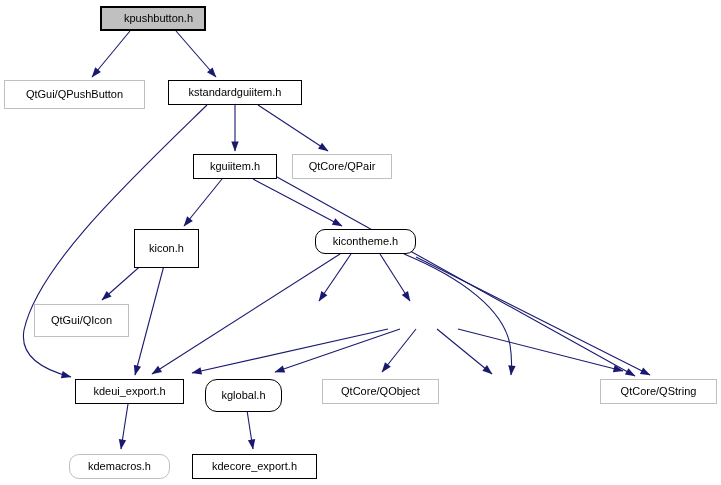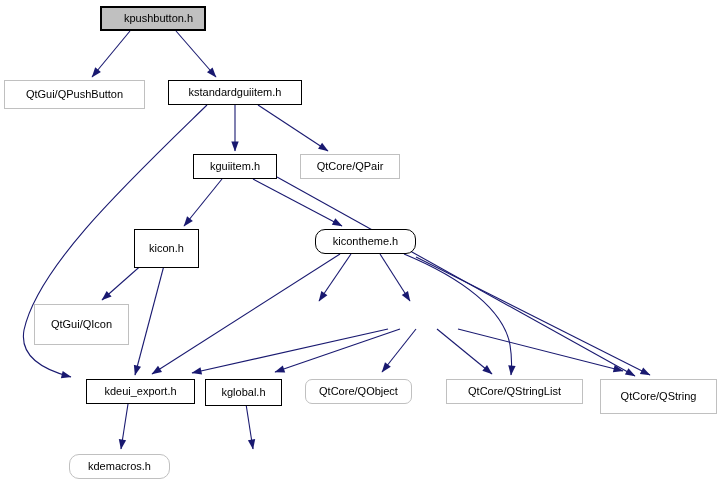--- a/index.html
+++ b/index.html
@@ -76,23 +76,23 @@
         <path class="edge" d="M458,329 L623,371" marker-end="url(#arrowhead)"></path>
         <path class="edge" d="M128,404 L121,449" marker-end="url(#arrowhead)"></path>
         <path class="edge" d="M246,404 L253,449" marker-end="url(#arrowhead)"></path>
       </g>
   </svg>
 
 <div class="node root" style="left: 100px; top: 6px; width: 106px; height: 25px; padding-left: 11px;">kpushbutton.h</div>
     <div class="node external" style="left: 4px; top: 80px; width: 141px; height: 29px; text-align: center;">QtGui/QPushButton</div>
     <div class="node internal" style="left: 168px; top: 80px; width: 134px; height: 25px;">kstandardguiitem.h</div>
     <div class="node internal" style="left: 193px; top: 154px; width: 84px; height: 25px;">kguiitem.h</div>
-    <div class="node external" style="left: 300px; top: 154px; width: 100px; height: 25px;">QtCore/QPair</div>
+    <div class="node external" style="left: 292px; top: 154px; width: 100px; height: 25px;">QtCore/QPair</div>
     <div class="node internal" style="left: 134px; top: 229px; width: 65px; height: 39px;">kicon.h</div>
     <div class="node internal" style="left: 315px; top: 229px; width: 101px; height: 25px; border-radius: 10px;">kicontheme.h</div>
-    <div class="node external" style="left: 34px; top: 304px; width: 95px; height: 41px;">QtGui/QIcon</div>
-    <div class="node internal" style="left: 86px; top: 379px; width: 109px; height: 25px;">kdeui_export.h</div>
-    <div class="node internal" style="left: 205px; top: 379px; width: 77px; height: 27px;">kglobal.h</div>
-    <div class="node external" style="left: 305px; top: 379px; width: 107px; height: 25px; border-radius: 7px;">QtCore/QObject</div>
-    <div class="node external" style="left: 446px; top: 379px; width: 137px; height: 25px;">QtCore/QStringList</div>
-    <div class="node external" style="left: 600px; top: 379px; width: 117px; height: 35px;">QtCore/QString</div>
+    <div class="node external" style="left: 34px; top: 304px; width: 95px; height: 33px;">QtGui/QIcon</div>
+    <div class="node internal" style="left: 75px; top: 379px; width: 109px; height: 25px;">kdeui_export.h</div>
+    <div class="node internal" style="left: 205px; top: 379px; width: 77px; height: 33px; border-radius: 12px;">kglobal.h</div>
+    <div class="node external" style="left: 322px; top: 379px; width: 117px; height: 25px;">QtCore/QObject</div>
+    <div class="node external" style="left: 600px; top: 379px; width: 117px; height: 25px;">QtCore/QString</div>
     <div class="node external" style="left: 69px; top: 454px; width: 101px; height: 25px; border-radius: 10px;">kdemacros.h</div>
+    <div class="node internal" style="left: 192px; top: 454px; width: 125px; height: 25px;">kdecore_export.h</div>
   </div>
 
 </body></html>

